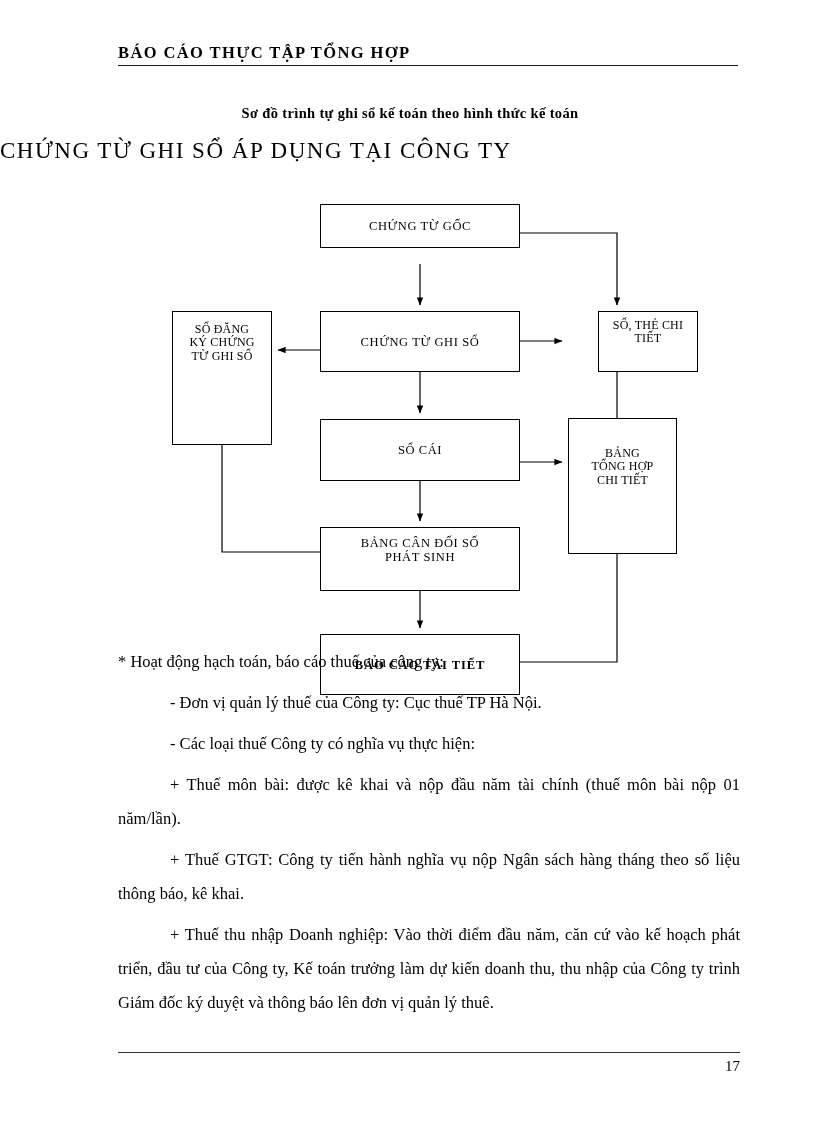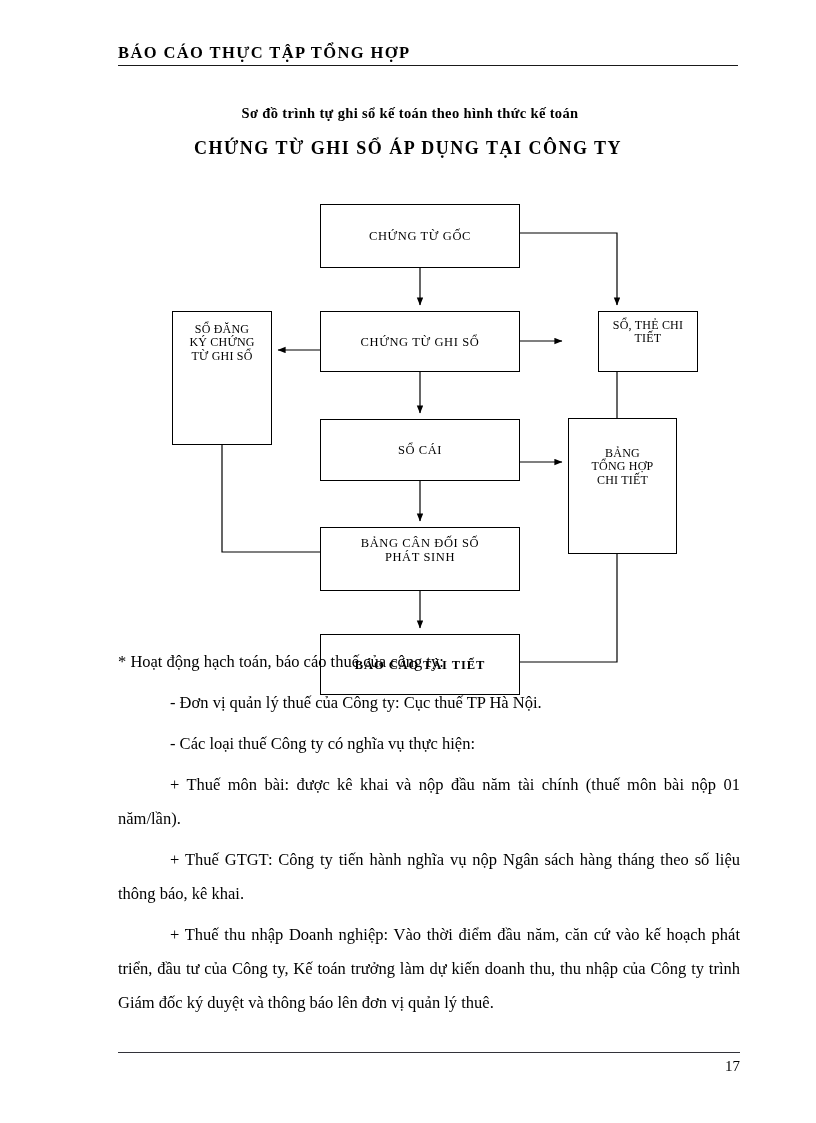--- a/index.html
+++ b/index.html
@@ -50,23 +50,23 @@
     text-align: center;
     font-size: 14.5px;
     font-weight: bold;
     letter-spacing: 0.35px;
   }
   .title-line-2 {
     position: absolute;
     left: 0;
     top: 138px;
     width: 816px;
-    text-align: center;
-    font-size: 18px;
-    font-weight: bold;
+    text-align: left;
+    font-size: 23px;
+    font-weight: normal;
     letter-spacing: 1.5px;
   }
 
   
   #diagram {
     position: absolute;
     left: 0;
     top: 0;
     width: 816px;
     height: 720px;
@@ -93,21 +93,21 @@
   }
   .node .node-label {
     display: block;
     white-space: pre-line;
   }
   
   .node.v-center { align-items: center; }
   
   .node.v-top { align-items: flex-start; }
 
-  #node-chung-tu-goc   { left: 320px; top: 204px; width: 200px; height: 64px; }
+  #node-chung-tu-goc   { left: 320px; top: 204px; width: 200px; height: 44px; }
   #node-so-dang-ky     { left: 172px; top: 311px; width: 100px; height: 134px; }
   #node-chung-tu-ghi-so{ left: 320px; top: 311px; width: 200px; height: 61px; }
   #node-so-the-chi-tiet{ left: 568px; top: 311px; width: 100px; height: 61px; margin-left: 30px; }
   #node-so-cai         { left: 320px; top: 419px; width: 200px; height: 62px; }
   #node-bang-tong-hop  { left: 568px; top: 418px; width: 109px; height: 136px; }
   #node-bang-can-doi   { left: 320px; top: 527px; width: 200px; height: 64px; }
   #node-bao-cao-tc     { left: 320px; top: 634px; width: 200px; height: 61px; }
 
   #node-so-dang-ky .node-label   { padding-top: 11px; font-size: 12px; letter-spacing: 0.2px; }
   #node-so-the-chi-tiet .node-label { padding-top: 7px;  font-size: 12px; letter-spacing: 0.2px; }

